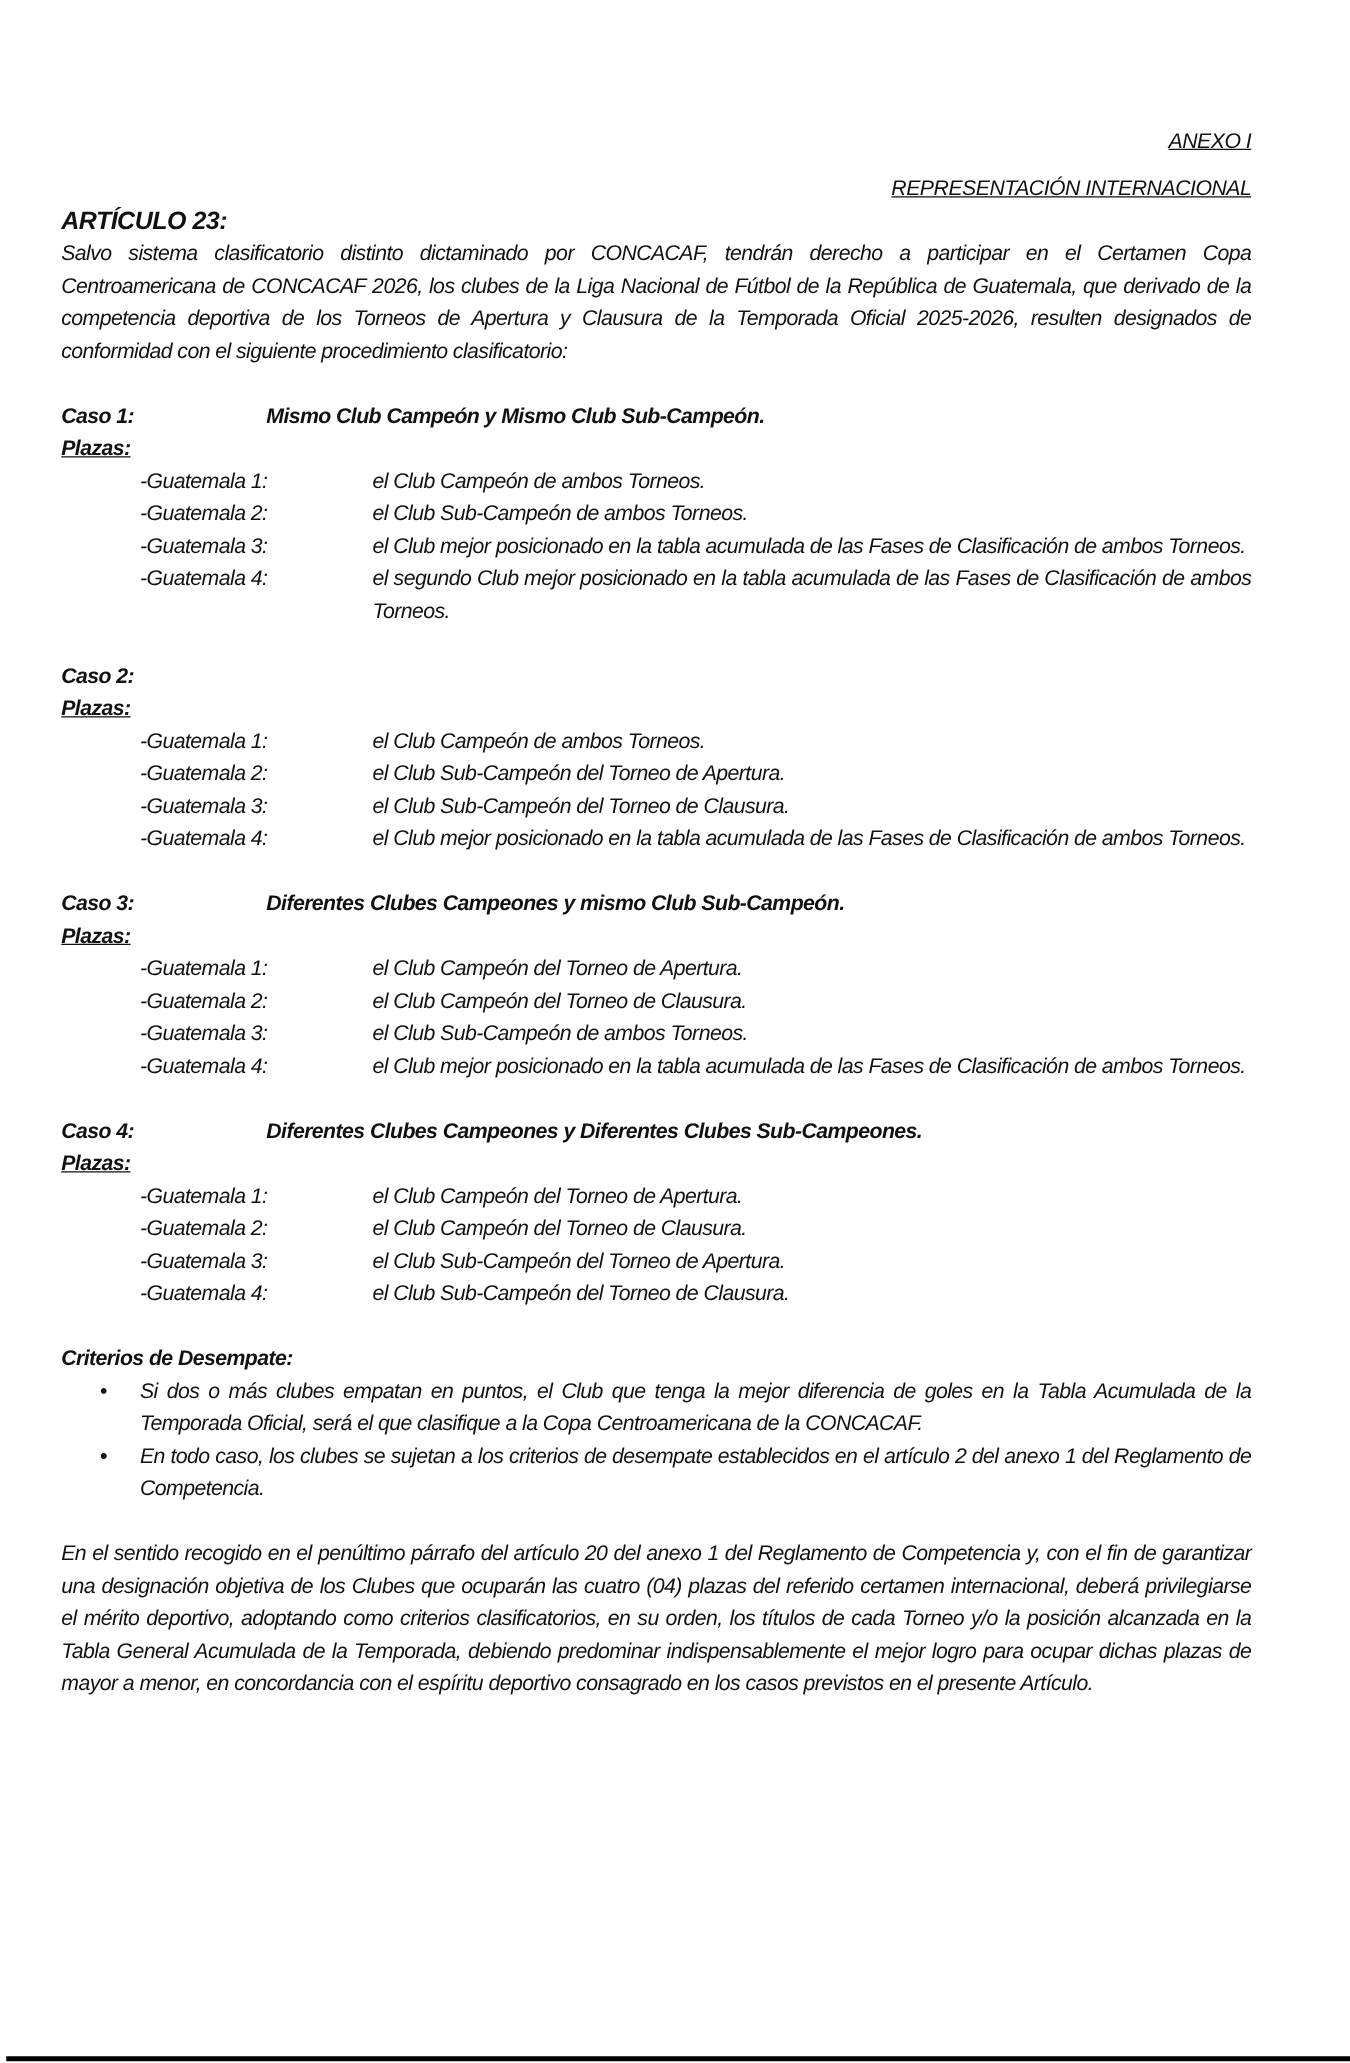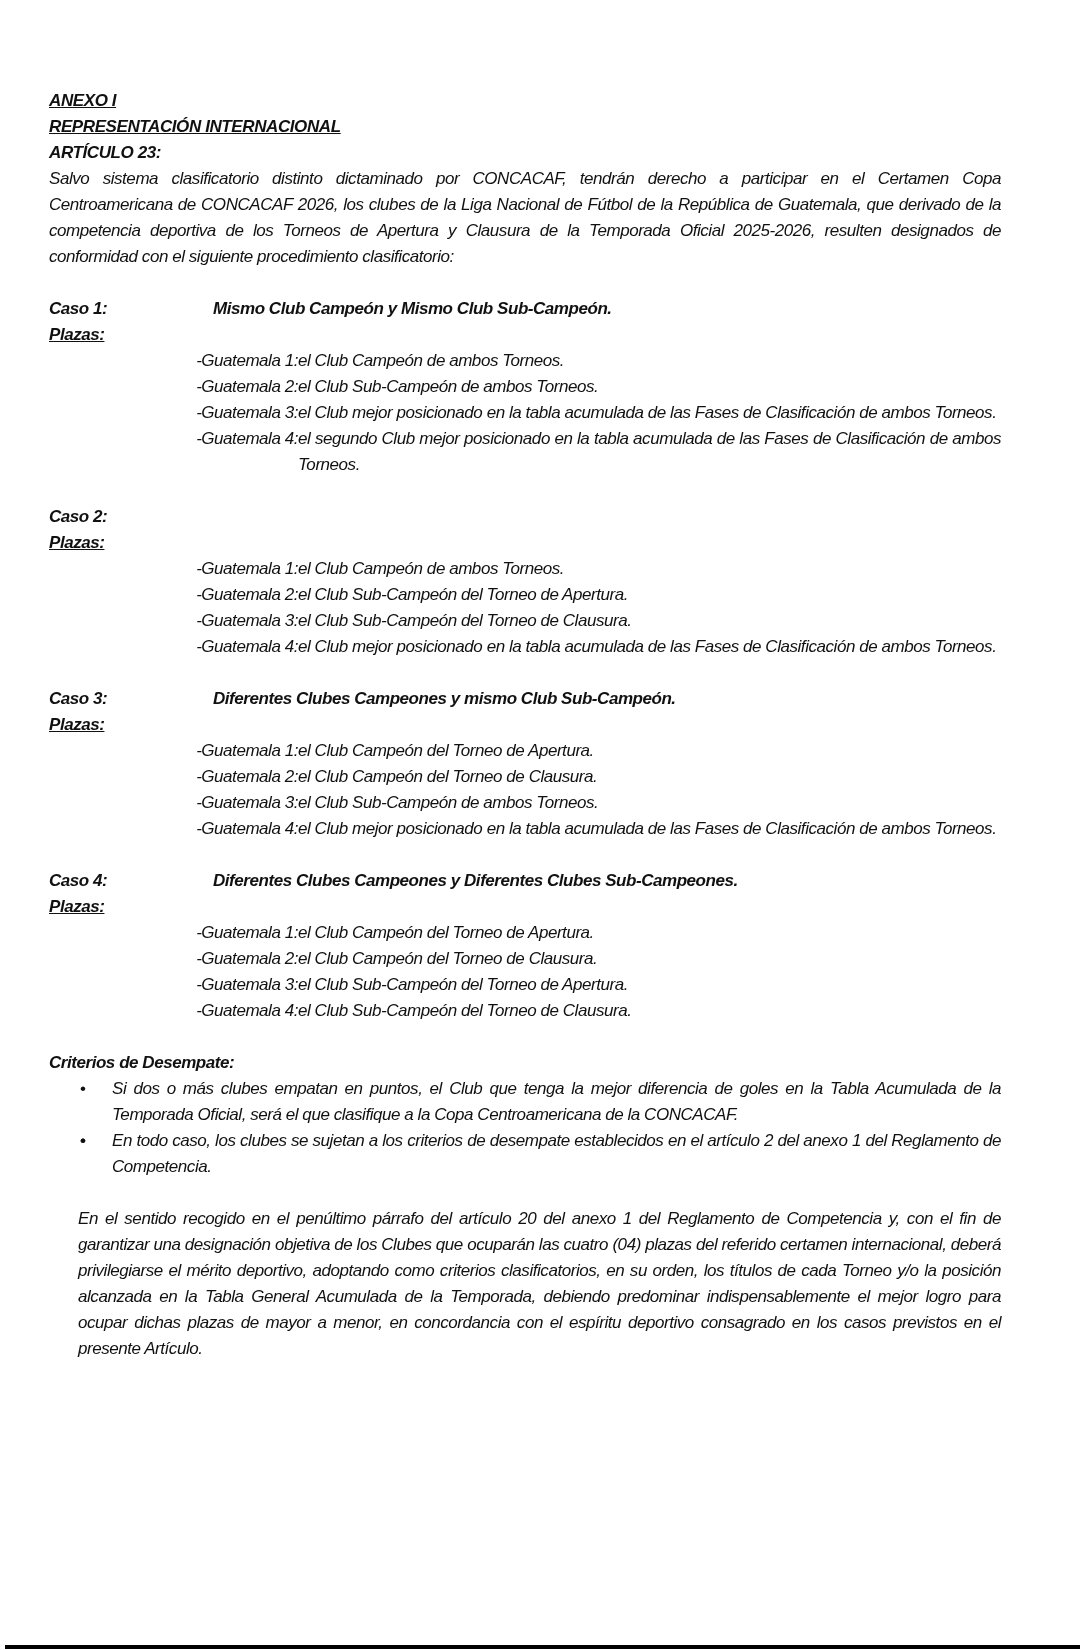--- a/index.html
+++ b/index.html
@@ -1,35 +1,35 @@
 <!DOCTYPE html>
 <html><head>
 <meta charset="utf-8">
 <style>
   html, body { margin:0; padding:0; background:#ffffff; }
   body { width:1080px; height:1650px; position:relative; overflow:hidden;
          font-family:"Liberation Sans", sans-serif; color:#111; }
   .page { position:absolute; left:49px; top:88px; width:952px; }
   .it { font-style:italic; }
   .cond { font-size:17px; letter-spacing:-0.45px; line-height:26px; }
-  .center { text-align:left; font-weight:bold; font-style:italic; text-decoration:underline; font-size:17px; letter-spacing:-0.4px; line-height:26px; }
-  .art { font-weight:bold; font-style:italic; font-size:17px; letter-spacing:-0.4px; line-height:26px; }
+  .center { text-align:right; font-weight:normal; font-style:italic; text-decoration:underline; font-size:17px; letter-spacing:-0.4px; line-height:26px;margin-top:12px; }
+  .art { font-weight:bold; font-style:italic; font-size:20px; letter-spacing:-0.4px; line-height:26px; }
   .just { text-align:justify; text-align-last:left; }
   .caso-head { display:flex; margin-top:26px; }
   .caso-label { width:124px; font-weight:bold; font-style:italic; }
   .caso-title { font-weight:bold; font-style:italic;margin-left:40px; }
   .plazas { font-weight:bold; font-style:italic;text-decoration:underline; }
   .row { display:flex; }
-  .row .lab { width:186px; padding-left:63px; box-sizing:content-box; flex:none;text-align:right; }
+  .row .lab { width:186px; padding-left:63px; box-sizing:content-box; flex:none; }
   .row .val { width:703px; text-align:justify; text-align-last:left; }
   .crit-head { margin-top:26px; font-weight:bold; }
   ul.bul { margin:0; padding:0; list-style:none; }
   ul.bul li { position:relative; padding-left:63px; text-align:justify; text-align-last:left; }
   ul.bul li .dot { position:absolute; left:31px; top:0; font-style:normal; }
-  .final { margin-top:26px;margin-left:29px; }
+  .final { margin-top:26px; }
   .footer-rule { position:absolute; left:5px; right:0; top:1645px; height:4px; background:#000; }
 </style>
 </head>
 <body>
 
 <div class="page cond it">
   <div class="center">ANEXO I</div>
   <div class="center">REPRESENTACIÓN INTERNACIONAL</div>
   <div class="art">ARTÍCULO 23:</div>
   <div class="just">Salvo sistema clasificatorio distinto dictaminado por CONCACAF, tendrán derecho a participar en el Certamen Copa Centroamericana de CONCACAF 2026, los clubes de la Liga Nacional de Fútbol de la República de Guatemala, que derivado de la competencia deportiva de los Torneos de Apertura y Clausura de la Temporada Oficial 2025-2026, resulten designados de conformidad con el siguiente procedimiento clasificatorio:</div>

